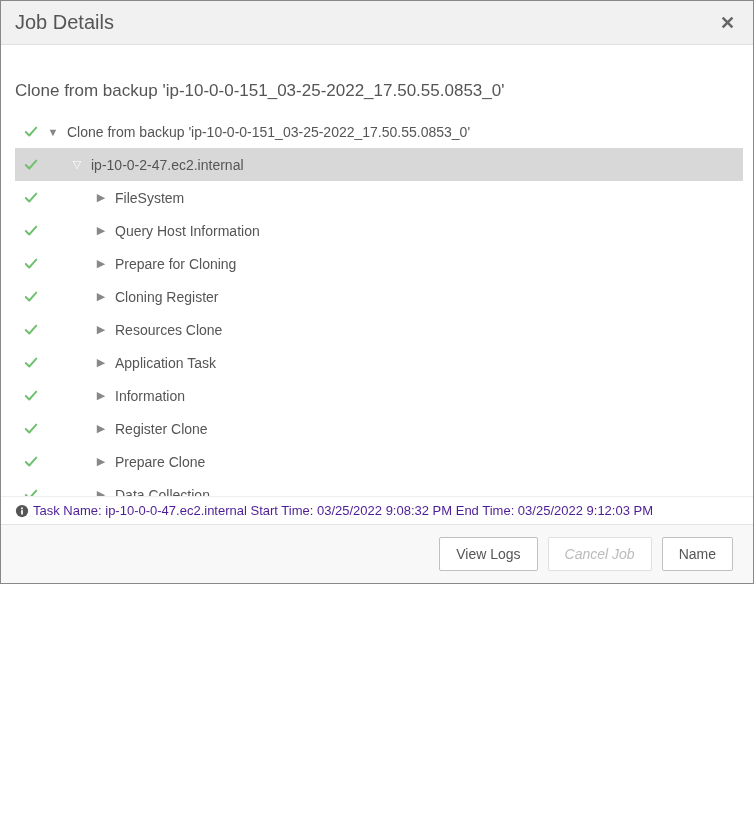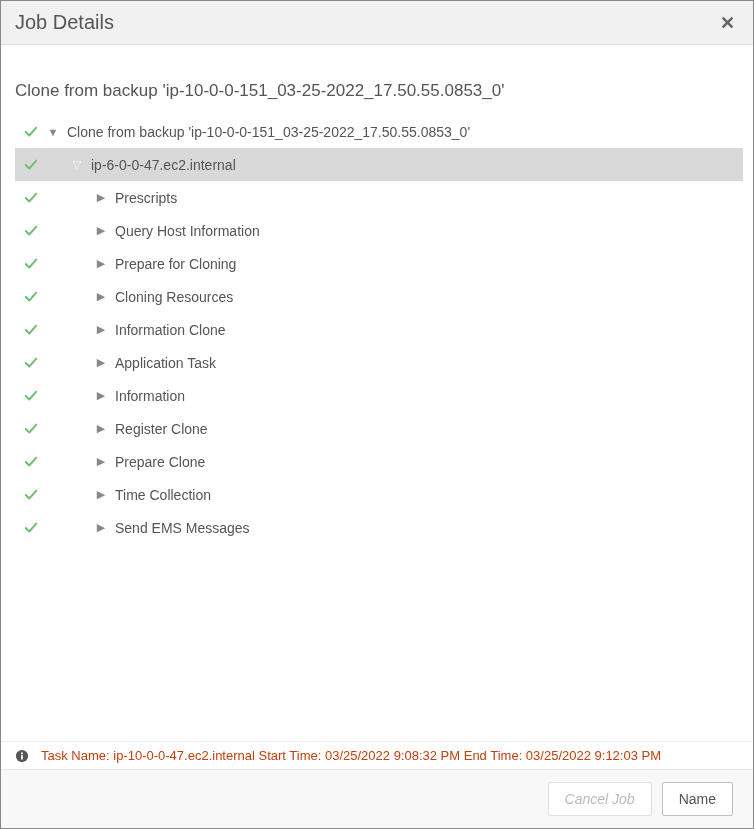--- a/index.html
+++ b/index.html
@@ -4,21 +4,21 @@
   <style>
     * { box-sizing: border-box; margin: 0; padding: 0; }
     body {
       font-family: "Segoe UI", "Helvetica Neue", Arial, sans-serif;
       background: #fff;
       color: #444;
       font-size: 14px;
     }
     .dialog {
       width: 754px;
-      height: 829px;
+      height: 584px;
       border: 1px solid #888;
       display: flex;
       flex-direction: column;
       background: #fff;
     }
     .dialog-header {
       background: #f1f1f1;
       padding: 10px 14px;
       display: flex;
       justify-content: space-between;
@@ -83,24 +83,24 @@
     .tree-row.selected .toggle { color: #fff; }
     .tree-row .label {
       margin-left: 6px;
       color: #555;
       font-size: 14px;
     }
     .indent { display:inline-block; flex:none; }
     .status-line {
       padding: 6px 14px;
       font-size: 13px;
-      color: #c2410c;
-      display: flex;
-      align-items: center;
-      gap: 12px;
+      color: #4c1d95;
+      display: flex;
+      align-items: center;
+      gap: 4px;
       border-top: 1px solid #eee;
     }
     .status-line .info-ico {
       width: 14px; height: 14px; display:inline-flex; align-items:center; justify-content:center;
     }
     .footer {
       background: #f8f8f8;
       padding: 12px 20px;
       display: flex;
       justify-content: flex-end;
@@ -150,32 +150,32 @@
       </div>
 
       <div class="tree-row selected">
         <span class="status">
           <svg width="14" height="14" viewBox="0 0 16 16">
               <path d="M2 8 L6 12 L14 3" stroke="#6fbf6f" stroke-width="2.2" fill="none" stroke-linecap="round" stroke-linejoin="round"></path>
             </svg>
         </span>
         <span class="indent" style="width:28px"></span>
         <span class="toggle">▽</span>
-        <span class="label" style="color:#555">ip-6-0-0-47.ec2.internal</span>
-      </div>
-
-      <div class="tree-row">
-        <span class="status">
-            <svg width="14" height="14" viewBox="0 0 16 16">
-              <path d="M2 8 L6 12 L14 3" stroke="#6fbf6f" stroke-width="2.2" fill="none" stroke-linecap="round" stroke-linejoin="round"></path>
-            </svg>
-          </span>
-        <span class="indent" style="width:52px"></span>
-        <span class="toggle">▶</span>
-        <span class="label">Prescripts</span>
+        <span class="label" style="color:#555">ip-10-0-2-47.ec2.internal</span>
+      </div>
+
+      <div class="tree-row">
+        <span class="status">
+            <svg width="14" height="14" viewBox="0 0 16 16">
+              <path d="M2 8 L6 12 L14 3" stroke="#6fbf6f" stroke-width="2.2" fill="none" stroke-linecap="round" stroke-linejoin="round"></path>
+            </svg>
+          </span>
+        <span class="indent" style="width:52px"></span>
+        <span class="toggle">▶</span>
+        <span class="label">FileSystem</span>
       </div>
       <div class="tree-row">
         <span class="status">
             <svg width="14" height="14" viewBox="0 0 16 16">
               <path d="M2 8 L6 12 L14 3" stroke="#6fbf6f" stroke-width="2.2" fill="none" stroke-linecap="round" stroke-linejoin="round"></path>
             </svg>
           </span>
         <span class="indent" style="width:52px"></span>
         <span class="toggle">▶</span>
         <span class="label">Query Host Information</span>
@@ -191,31 +191,31 @@
         <span class="label">Prepare for Cloning</span>
       </div>
       <div class="tree-row">
         <span class="status">
             <svg width="14" height="14" viewBox="0 0 16 16">
               <path d="M2 8 L6 12 L14 3" stroke="#6fbf6f" stroke-width="2.2" fill="none" stroke-linecap="round" stroke-linejoin="round"></path>
             </svg>
           </span>
         <span class="indent" style="width:52px"></span>
         <span class="toggle">▶</span>
-        <span class="label">Cloning Resources</span>
-      </div>
-      <div class="tree-row">
-        <span class="status">
-            <svg width="14" height="14" viewBox="0 0 16 16">
-              <path d="M2 8 L6 12 L14 3" stroke="#6fbf6f" stroke-width="2.2" fill="none" stroke-linecap="round" stroke-linejoin="round"></path>
-            </svg>
-          </span>
-        <span class="indent" style="width:52px"></span>
-        <span class="toggle">▶</span>
-        <span class="label">Information Clone</span>
+        <span class="label">Cloning Register</span>
+      </div>
+      <div class="tree-row">
+        <span class="status">
+            <svg width="14" height="14" viewBox="0 0 16 16">
+              <path d="M2 8 L6 12 L14 3" stroke="#6fbf6f" stroke-width="2.2" fill="none" stroke-linecap="round" stroke-linejoin="round"></path>
+            </svg>
+          </span>
+        <span class="indent" style="width:52px"></span>
+        <span class="toggle">▶</span>
+        <span class="label">Resources Clone</span>
       </div>
       <div class="tree-row">
         <span class="status">
             <svg width="14" height="14" viewBox="0 0 16 16">
               <path d="M2 8 L6 12 L14 3" stroke="#6fbf6f" stroke-width="2.2" fill="none" stroke-linecap="round" stroke-linejoin="round"></path>
             </svg>
           </span>
         <span class="indent" style="width:52px"></span>
         <span class="toggle">▶</span>
         <span class="label">Application Task</span>
@@ -251,21 +251,21 @@
         <span class="label">Prepare Clone</span>
       </div>
       <div class="tree-row">
         <span class="status">
             <svg width="14" height="14" viewBox="0 0 16 16">
               <path d="M2 8 L6 12 L14 3" stroke="#6fbf6f" stroke-width="2.2" fill="none" stroke-linecap="round" stroke-linejoin="round"></path>
             </svg>
           </span>
         <span class="indent" style="width:52px"></span>
         <span class="toggle">▶</span>
-        <span class="label">Time Collection</span>
+        <span class="label">Data Collection</span>
       </div>
       <div class="tree-row">
         <span class="status">
             <svg width="14" height="14" viewBox="0 0 16 16">
               <path d="M2 8 L6 12 L14 3" stroke="#6fbf6f" stroke-width="2.2" fill="none" stroke-linecap="round" stroke-linejoin="round"></path>
             </svg>
           </span>
         <span class="indent" style="width:52px"></span>
         <span class="toggle">▶</span>
         <span class="label">Send EMS Messages</span>
@@ -279,17 +279,18 @@
       <svg width="14" height="14" viewBox="0 0 16 16">
           <circle cx="8" cy="8" r="7" fill="#555"></circle>
           <rect x="7" y="7" width="2" height="5" fill="#fff"></rect>
           <rect x="7" y="4" width="2" height="2" fill="#fff"></rect>
         </svg>
     </span>
     <span>Task Name: ip-10-0-0-47.ec2.internal Start Time: 03/25/2022 9:08:32 PM End Time: 03/25/2022 9:12:03 PM</span>
   </div>
 
   <div class="footer">
+    <button class="btn">View Logs</button>
     <button class="btn disabled">Cancel Job</button>
     <button class="btn">Name</button>
   </div>
 
 </div>
 
 </body></html>

